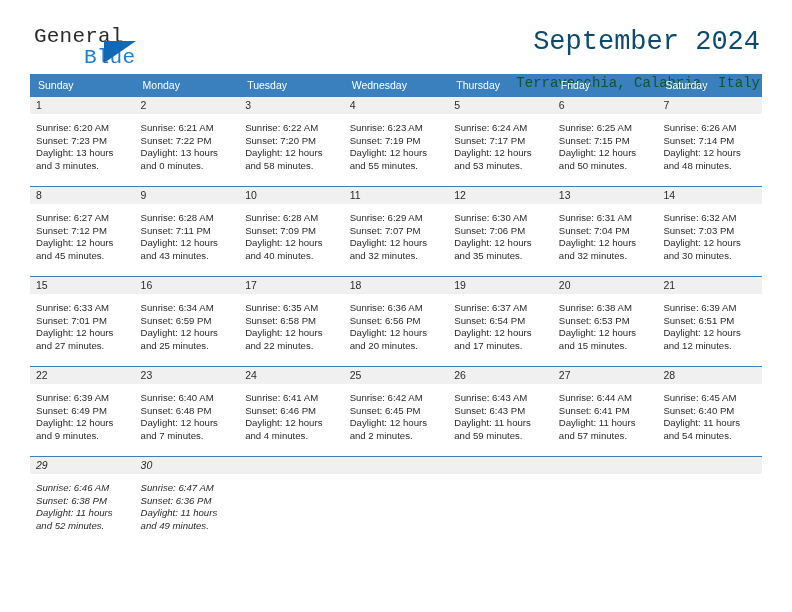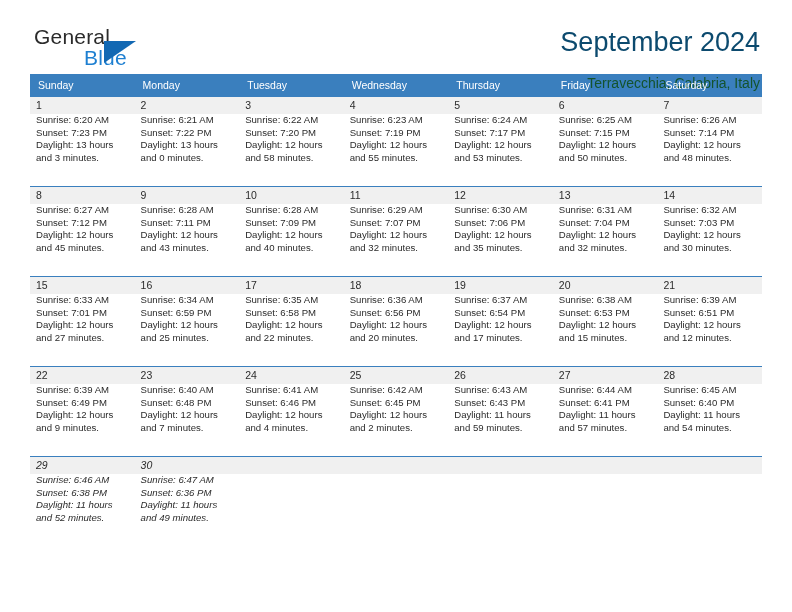--- a/index.html
+++ b/index.html
@@ -23,20 +23,21 @@
   }
 
   
   .header {
     display: flex;
     align-items: flex-start;
     justify-content: space-between;
     padding-top: 26px;
     height: 74px;
     box-sizing: border-box;
+    font-family: Liberation Mono, monospace;
   }
   .brand {
     position: relative;
     width: 200px;
     padding-left: 4px;
   }
   .brand-line1 {
     font-size: 21px;
     color: #2b2b2b;
     letter-spacing: .2px;
@@ -119,21 +120,21 @@
     color: #2b2b2b;
     padding: 3px 0 3px 6px;
     height: 17px;
     box-sizing: border-box;
     line-height: 11px;
   }
   .daynum.empty {
     background: #f0f0f0;
   }
   .details {
-    padding: 0 6px 0 6px;
+    padding: 8px 6px 0 6px;
     font-size: 9.6px;
     line-height: 12.6px;
     color: #2b2b2b;
   }
   .details div {
     white-space: nowrap;
   }
 </style>
 </head>
 <body>

